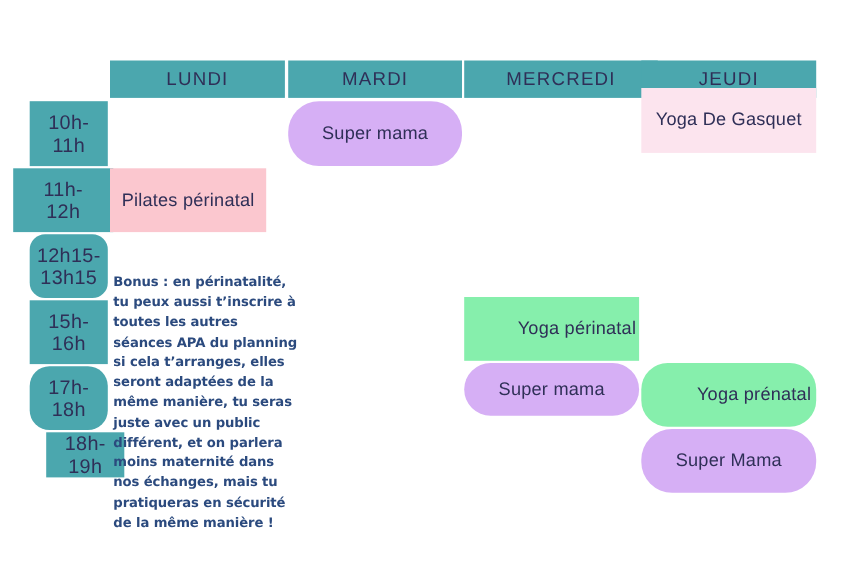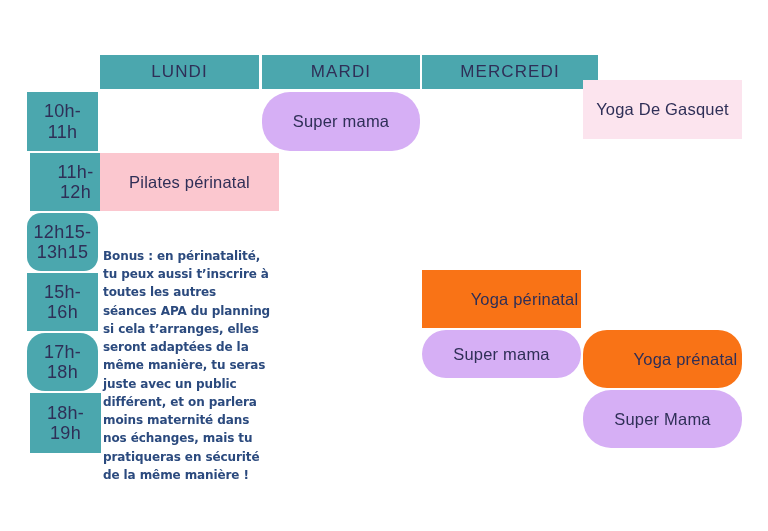--- a/index.html
+++ b/index.html
@@ -54,21 +54,21 @@
   }
 
   
   .entry {
     font-size: 16.5px;
     font-weight: 400;
     letter-spacing: 0.2px;
   }
   .entry.pink-soft   { background: #fbc7cf; }
   .entry.pink-pale   { background: #fce4ee; }
-  .entry.pink-bright { background: #f97316; padding-left: 46px; }
+  .entry.pink-bright { background: #86efac; padding-left: 46px; }
   .entry.lavender    { background: #d6aff5; border-radius: 28px; }
 
   
   #bonus-note {
     position: absolute;
     left: 103px;
     top: 247px;
     width: 170px;
     color: #2b4a7e;
     font-family: "DejaVu Sans", sans-serif;
@@ -87,55 +87,58 @@
 
   <div class="cell day-head" style="left:262px; top:55px; width:158px; height:34px;">
     <span>MARDI</span>
   </div>
   <div class="cell day-head" style="left:100px; top:55px; width:159px; height:34px;">
     <span>LUNDI</span>
   </div>
   <div class="cell day-head" style="left:422px; top:55px; width:176px; height:34px;">
     <span>MERCREDI</span>
   </div>
+  <div class="cell day-head" style="left:583px; top:55px; width:159px; height:34px;">
+    <span>JEUDI</span>
+  </div>
 
   <div class="cell time-head" style="left:27px; top:92px; width:71px; height:59px;">
     <span>10h-
 11h</span>
   </div>
-  <div class="cell time-head" style="left:30px; top:153px; width:91px; height:58px;">
+  <div class="cell time-head" style="left:12px; top:153px; width:91px; height:58px;">
     <span>11h-
 12h</span>
   </div>
   <div class="cell time-head" style="left:27px; top:213px; width:71px; height:58px;border-radius:14px;">
     <span>12h15-
 13h15</span>
   </div>
   <div class="cell time-head" style="left:27px; top:273px; width:71px; height:58px;">
     <span>15h-
 16h</span>
   </div>
   <div class="cell time-head" style="left:27px; top:333px; width:71px; height:58px;border-radius:18px;">
     <span>17h-
 18h</span>
   </div>
-  <div class="cell time-head" style="left:30px; top:393px; width:71px; height:60px;">
+  <div class="cell time-head" style="left:42px; top:393px; width:71px; height:41px;">
     <span>18h-
 19h</span>
   </div>
 
   <div class="cell entry lavender" style="left:262px; top:92px; width:158px; height:59px;">
     <span>Super mama</span>
   </div>
 
   <div class="cell entry pink-pale" style="left:583px; top:80px; width:159px; height:59px;">
     <span>Yoga De Gasquet</span>
   </div>
 
-  <div class="cell entry pink-soft" style="left:100px; top:153px; width:179px; height:58px;">
+  <div class="cell entry pink-soft" style="left:100px; top:153px; width:142px; height:58px;">
     <span>Pilates périnatal</span>
   </div>
 
   <div class="cell entry pink-bright" style="left:422px; top:270px; width:159px; height:58px;">
     <span>Yoga périnatal</span>
   </div>
 
   <div class="cell entry lavender" style="left:422px; top:330px; width:159px; height:48px;">
     <span>Super mama</span>
   </div>

